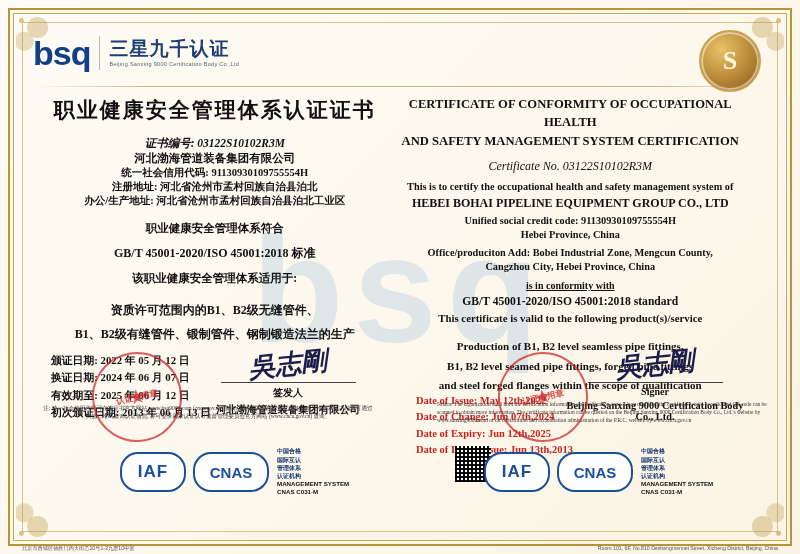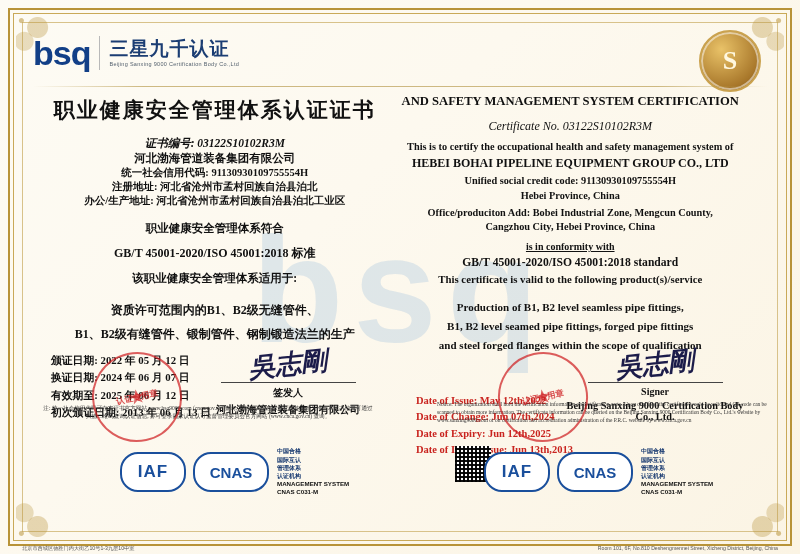--- a/index.html
+++ b/index.html
@@ -269,20 +269,21 @@
       <div class="cn-line small">注册地址: 河北省沧州市孟村回族自治县泊北</div>
       <div class="cn-line small">办公/生产地址: 河北省沧州市孟村回族自治县泊北工业区</div>
       <div class="cn-line cn-gap">职业健康安全管理体系符合</div>
       <div class="cn-std">GB/T 45001-2020/ISO 45001:2018 标准</div>
       <div class="cn-scope-head">该职业健康安全管理体系适用于:</div>
       <div class="cn-scope">资质许可范围内的B1、B2级无缝管件、</div>
       <div class="cn-scope" style="margin-top:2px">B1、B2级有缝管件、锻制管件、钢制锻造法兰的生产</div>
     </div>
 
     <div class="col col-en">
+      <div class="en-title">CERTIFICATE OF CONFORMITY OF OCCUPATIONAL HEALTH</div>
       <div class="en-title" style="margin-top:0">AND SAFETY MANAGEMENT SYSTEM CERTIFICATION</div>
       <div class="en-certno">Certificate No. 03122S10102R3M</div>
       <div class="en-intro">This is to certify the occupational health and safety management system of</div>
       <div class="en-company">HEBEI BOHAI PIPELINE EQUIPMENT GROUP CO., LTD</div>
       <div class="en-line">Unified social credit code: 91130930109755554H</div>
       <div class="en-line" style="margin-top:0">Hebei Province, China</div>
       <div class="en-line">Office/produciton Add: Bobei Industrial Zone, Mengcun County,</div>
       <div class="en-line" style="margin-top:0">Cangzhou City, Hebei Province, China</div>
       <div class="en-conform">is in conformity with</div>
       <div class="en-std">GB/T 45001-2020/ISO 45001:2018 standard</div>

